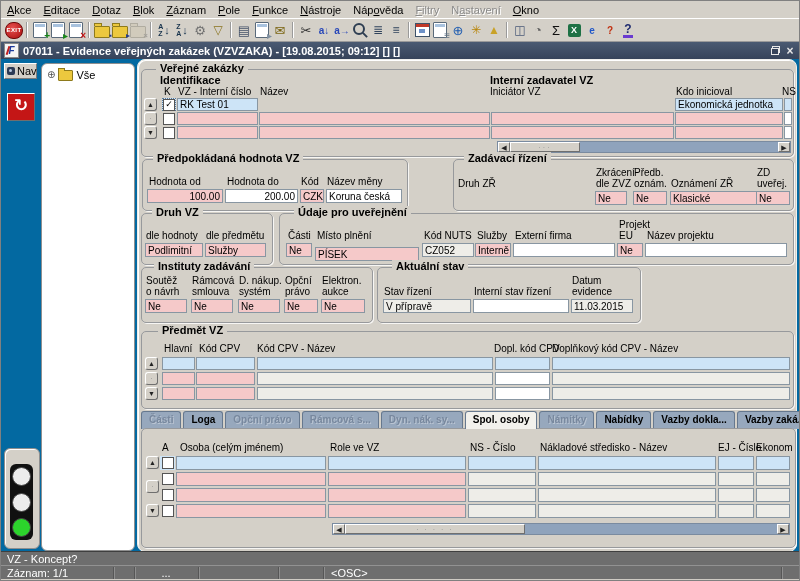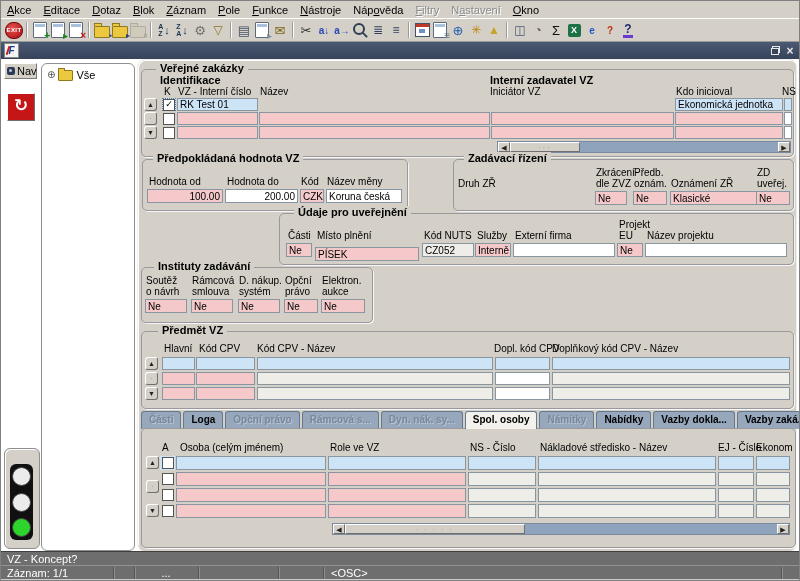--- a/index.html
+++ b/index.html
@@ -1,16 +1,16 @@
 <!DOCTYPE html>
 <html><head>
 <meta charset="utf-8">
 <style>
   html,body{margin:0;padding:0;background:#9a9a9a;}
-  #app{position:relative;width:800px;height:581px;background:#ffffff;
+  #app{position:relative;width:800px;height:581px;background:#0369a1;
        font-family:"Liberation Sans","DejaVu Sans",sans-serif;font-size:11px;color:#000;
        overflow:hidden;border:1px solid #808080;box-sizing:border-box;}
   
   #menubar{position:absolute;left:0;top:0;width:800px;height:17px;background:#d4d0c8;
            display:flex;align-items:center;border-bottom:1px solid #c0bcb4;}
   .mi{padding:1px 6px;white-space:nowrap;cursor:default;}
   .mi.dis{color:#8a8a8a;text-shadow:1px 1px 0 #fff;}
   
   #toolbar{position:absolute;left:0;top:17px;width:800px;height:24px;background:#d4d0c8;
            border-top:1px solid #fff;border-bottom:1px solid #9a9a9a;
@@ -259,20 +259,21 @@
       <span class="ti">
         <span class="ti-t" style="color: rgb(192, 48, 16);">?</span>
       </span>
       <span class="ti">
         <span class="ti-help">?</span>
       </span>
     </div>
 
   <div id="titlebar">
     <span id="mdi-icon">F</span>
+    <span>07011 - Evidence veřejných zakázek (VZVZAKA) - [19.08.2015; 09:12] [] []</span>
     <span class="winbtns">
       <span class="wb wb-restore"></span>
       <span class="wb wb-close">×</span>
     </span>
   </div>
 
   <div class="navbtn">
     <span class="navico"></span>
     <span>Nav</span>
   </div>
@@ -365,20 +366,27 @@
     <span class="lbl" style="left:180px;top:19px">oznám.</span>
     <span class="lbl" style="left:217px;top:19px">Oznámení ZŘ</span>
     <span class="lbl" style="left:303px;top:8px">ZD</span>
     <span class="lbl" style="left:303px;top:19px">uveřej.</span>
     <div class="field pink" style="left:141px;top:31px;width:32px">Ne</div>
     <div class="field pink" style="left:179px;top:31px;width:34px">Ne</div>
     <div class="field pink" style="left:216px;top:31px;width:97px">Klasické</div>
     <div class="field pink" style="left:302px;top:31px;width:34px">Ne</div>
   </div>
 
+  <div class="grp" style="left:140px;top:212px;width:130px;height:50px">
+    <span class="gt" style="left:10px">Druh VZ</span>
+    <span class="lbl" style="left:4px;top:17px">dle hodnoty</span>
+    <span class="lbl" style="left:64px;top:17px">dle předmětu</span>
+    <div class="field pink" style="left:3px;top:29px;width:58px">Podlimitní</div>
+    <div class="field pink" style="left:63px;top:29px;width:61px">Služby</div>
+  </div>
 
   <div class="grp" style="left:278px;top:212px;width:513px;height:50px">
     <span class="gt" style="left:14px">Údaje pro uveřejnění</span>
     <span class="lbl" style="left:8px;top:17px">Části</span>
     <span class="lbl" style="left:37px;top:17px">Místo plnění</span>
     <span class="lbl" style="left:144px;top:17px">Kód NUTS</span>
     <span class="lbl" style="left:197px;top:17px">Služby</span>
     <span class="lbl" style="left:235px;top:17px">Externí firma</span>
     <span class="lbl" style="left:339px;top:6px">Projekt</span>
     <span class="lbl" style="left:339px;top:17px">EU</span>
@@ -404,20 +412,30 @@
     <span class="lbl" style="left:143px;top:19px">právo</span>
     <span class="lbl" style="left:180px;top:8px">Elektron.</span>
     <span class="lbl" style="left:180px;top:19px">aukce</span>
     <div class="field pink" style="left:3px;top:31px;width:42px">Ne</div>
     <div class="field pink" style="left:49px;top:31px;width:42px">Ne</div>
     <div class="field pink" style="left:96px;top:31px;width:42px">Ne</div>
     <div class="field pink" style="left:142px;top:31px;width:34px">Ne</div>
     <div class="field pink" style="left:179px;top:31px;width:44px">Ne</div>
   </div>
 
+  <div class="grp" style="left:376px;top:266px;width:262px;height:54px">
+    <span class="gt" style="left:14px">Aktuální stav</span>
+    <span class="lbl" style="left:6px;top:19px">Stav řízení</span>
+    <span class="lbl" style="left:96px;top:19px">Interní stav řízení</span>
+    <span class="lbl" style="left:194px;top:8px">Datum</span>
+    <span class="lbl" style="left:194px;top:19px">evidence</span>
+    <div class="field gray" style="left:5px;top:31px;width:88px">V přípravě</div>
+    <div class="field" style="left:95px;top:31px;width:96px"></div>
+    <div class="field gray" style="left:193px;top:31px;width:62px">11.03.2015</div>
+  </div>
 
 
   <div class="grp" style="left:140px;top:330px;width:651px;height:76px">
     <span class="gt" style="left:16px">Předmět VZ</span>
     <span class="lbl" style="left:22px;top:12px">Hlavní</span>
     <span class="lbl" style="left:57px;top:12px">Kód CPV</span>
     <span class="lbl" style="left:115px;top:12px">Kód CPV - Název</span>
     <span class="lbl" style="left:352px;top:12px">Dopl. kód CPV</span>
     <span class="lbl" style="left:410px;top:12px">Doplňkový kód CPV - Název</span>
 

